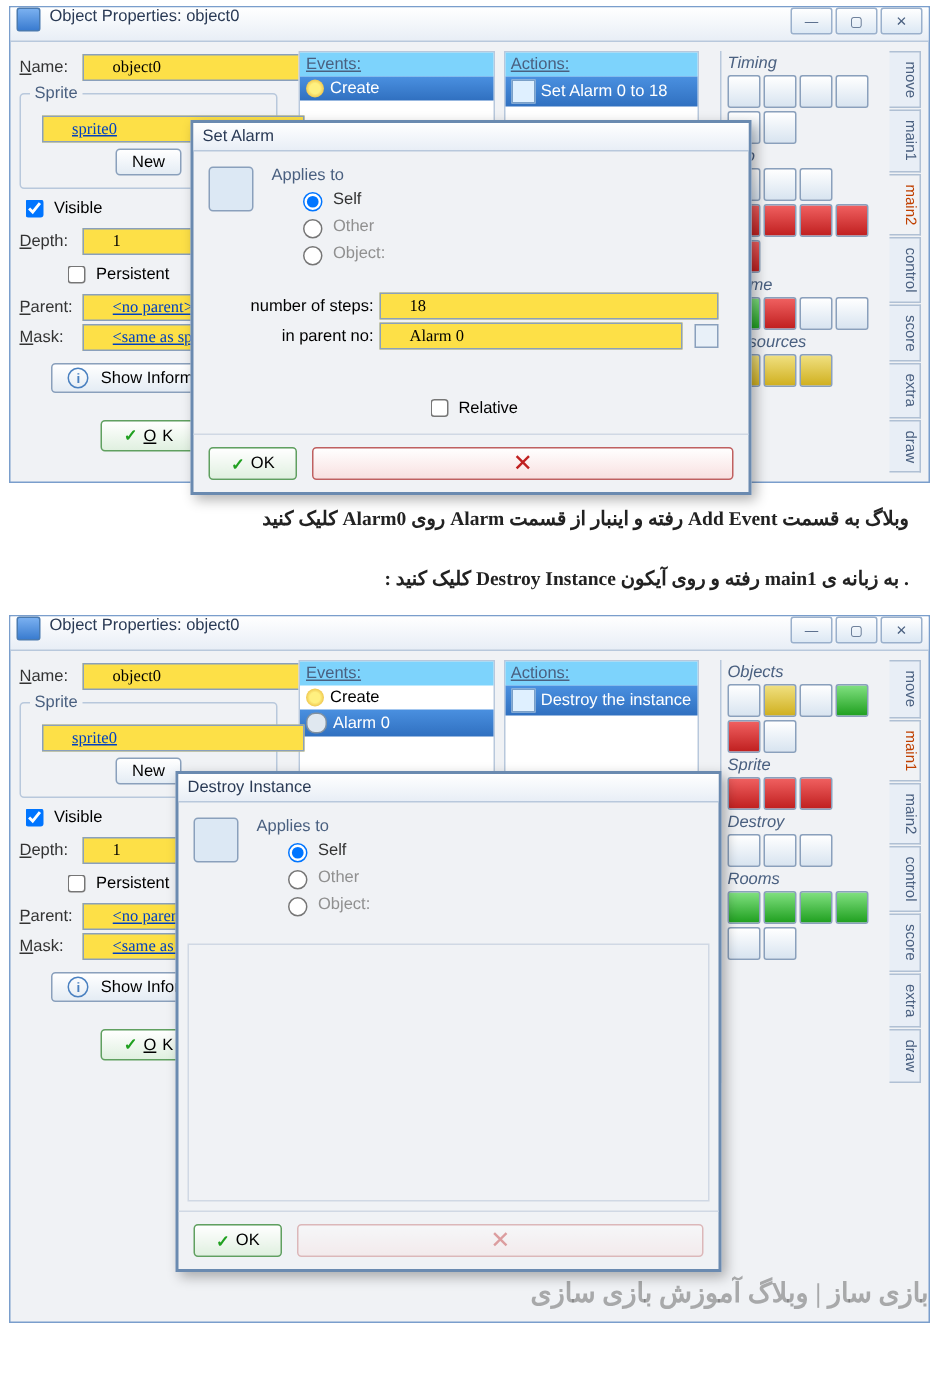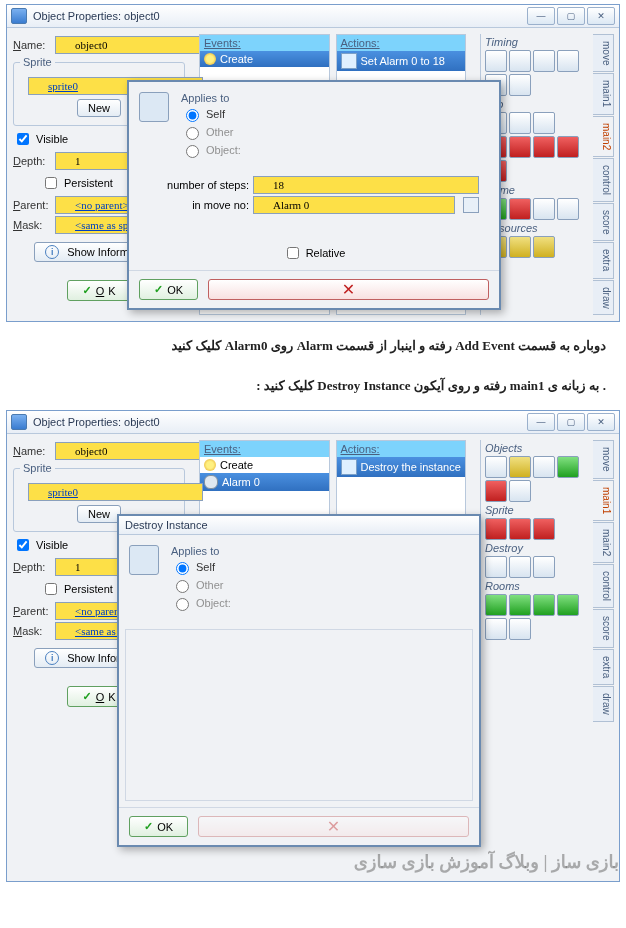--- a/index.html
+++ b/index.html
@@ -1,17 +1,17 @@
 <!DOCTYPE html>
 <html><head>
 <meta charset="utf-8">
 <style>
 body{margin:0;font-family:Tahoma,Arial,sans-serif;font-size:11px;background:#fff;width:626px}
 .win{border:1px solid #7a9ecc;background:#f0f2f5;margin:4px 6px;position:relative}
-.titlebar{background:linear-gradient(#fff,#e8eef6);height:22px;display:flex;align-items:center;padding:0 4px;border-bottom:1px solid #b8c8dc}
+.titlebar{background:linear-gradient(#fff,#e8eef6);height:22px;display:flex;align-items:flex-start;padding:0 4px;border-bottom:1px solid #b8c8dc}
 .titlebar .ico{width:14px;height:14px;background:linear-gradient(#7ab0f0,#3a7cd0);border:1px solid #4a7ab0;border-radius:2px;margin-right:6px}
 .titlebar .title{flex:1;color:#2a3a55}
 .winbtns{display:flex;gap:2px}
 .winbtn{width:26px;height:16px;border:1px solid #9ab0cc;background:linear-gradient(#fff,#dce8f4);border-radius:2px;display:flex;align-items:center;justify-content:center;font-size:9px;color:#4a6080}
 .body{display:flex;padding:6px;gap:14px;position:relative}
 .leftcol{width:172px}
 .row{display:flex;align-items:center;margin:2px 0;gap:4px}
 .lbl{color:#333;min-width:38px}
 .lbl u{text-decoration:underline}
 input[type=text]{border:1px solid #8aa0bc;background:#fde047;height:16px;padding:0 19px;flex:1;font:11px Tahoma}
@@ -37,21 +37,21 @@
 .gico.red{background:linear-gradient(#f06060,#c02020)}
 .gico.yel{background:linear-gradient(#f0e080,#d0b020)}
 .gico.grn{background:linear-gradient(#80e080,#20a020)}
 .tabs{width:20px;display:flex;flex-direction:column;gap:1px}
 .vtab{writing-mode:vertical-rl;width:18px;padding:6px 1px;border:1px solid #b0c0d4;border-left:none;background:#e8eef6;font-size:10px;color:#4a6080;cursor:pointer;text-align:center}
 .vtab.act{background:#f0f2f5;color:#c04000}
 .dialog{position:absolute;background:#f0f2f5;border:2px solid #6a8ab0;box-shadow:3px 3px 8px rgba(0,0,0,.3);z-index:10}
 .dlgtitle{background:linear-gradient(#fff,#e8eef6);padding:3px 6px;color:#2a3a55;border-bottom:1px solid #b8c8dc}
 .dlgbody{padding:10px;display:flex;gap:12px}
 .appico{width:28px;height:28px;background:#dce8f4;border:1px solid #8aa0bc;border-radius:3px}
-.radiogrp label{display:flex;align-items:center;gap:4px;margin:2px 0;color:#333}
+.radiogrp label{display:flex;align-items:center;gap:4px;margin:2px 16px;color:#333}
 .radiogrp label.dis{color:#909090}
 .dlgbtns{display:flex;gap:10px;padding:8px 10px;border-top:1px solid #d0d8e4}
 .okbtn{border:1px solid #60a060;background:linear-gradient(#fff,#e0f0e0);padding:3px 14px;border-radius:3px;display:flex;align-items:center;gap:4px}
 .okbtn::before{content:"✓";color:#20a020;font-weight:bold}
 .xbtn{border:1px solid #c06060;background:linear-gradient(#fff,#f8e0e0);flex:1;border-radius:3px;display:flex;align-items:center;justify-content:center;color:#c02020;font-size:16px}
 .instr{direction:rtl;text-align:right;font:bold 13px Tahoma;padding:12px 20px;color:#222}
 .watermark{position:absolute;bottom:8px;left:0;right:0;font:bold 18px Tahoma;color:rgba(80,80,80,.45);direction:rtl;letter-spacing:1px}
 .helpico{width:12px;height:12px;border:1px solid #4a80c0;border-radius:7px;color:#4a80c0;display:inline-flex;align-items:center;justify-content:center;font-size:9px;font-weight:bold;margin-right:4px}
 </style>
 </head>
@@ -170,20 +170,21 @@
    <span class="vtab">move</span>
    <span class="vtab">main1</span>
    <span class="vtab act">main2</span>
    <span class="vtab">control</span>
    <span class="vtab">score</span>
    <span class="vtab">extra</span>
    <span class="vtab">draw</span>
   </div>
 
   <div class="dialog" style="left:120px;top:52px;width:370px">
+   <div class="dlgtitle">Set Alarm</div>
    <div class="dlgbody">
     <span class="appico"></span>
     <div>
      <div style="color:#4a6080">Applies to</div>
      <div class="radiogrp">
       <label>
                 <input type="radio" checked="" style="">
                 <span>Self</span>
               </label>
       <label class="dis">
@@ -196,41 +197,41 @@
               </label>
      </div>
     </div>
    </div>
    <div style="padding:4px 20px">
     <div class="row">
             <span style="width:100px;text-align:right">number of steps:</span>
             <input type="text" value="18" style="">
           </div>
     <div class="row">
-            <span style="width:100px;text-align:right">in move no:</span>
+            <span style="width:100px;text-align:right">in parent no:</span>
             <input type="text" value="Alarm 0" style="">
             <span style="width:14px;height:14px;border:1px solid #8aa0bc;background:#e8f0f8;margin-left:4px"></span>
           </div>
     <div class="check" style="justify-content:center;margin-top:30px">
             <input type="checkbox" style="">
             <span>Relative</span>
           </div>
    </div>
    <div class="dlgbtns">
     <span class="okbtn">
             <span>OK</span>
           </span>
     <span class="xbtn">✕</span>
    </div>
   </div>
 
  </div>
 </div>
 
-<div class="instr">دوباره به قسمت Add Event رفته و اینبار از قسمت Alarm روی Alarm0 کلیک کنید</div>
+<div class="instr">وبلاگ به قسمت Add Event رفته و اینبار از قسمت Alarm روی Alarm0 کلیک کنید</div>
 <div class="instr">. به زبانه ی main1 رفته و روی آیکون Destroy Instance کلیک کنید :</div>
 
 <div class="win" style="height:470px">
  <div class="titlebar">
   <span class="ico"></span>
   <span class="title">Object Properties: object0</span>
   <div class="winbtns">
    <span class="winbtn">—</span>
    <span class="winbtn">▢</span>
    <span class="winbtn">✕</span>

